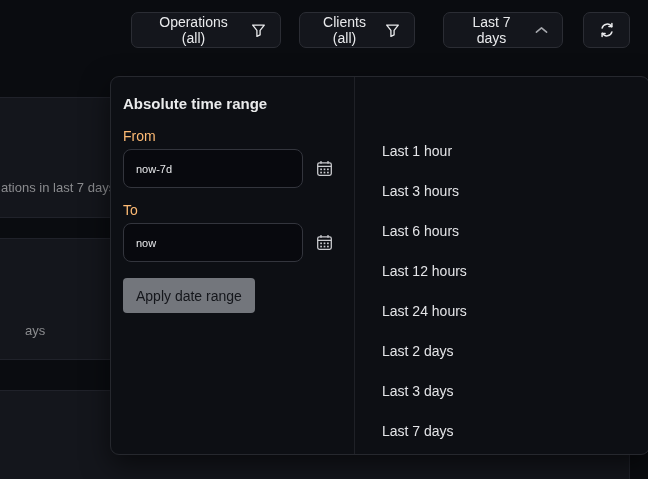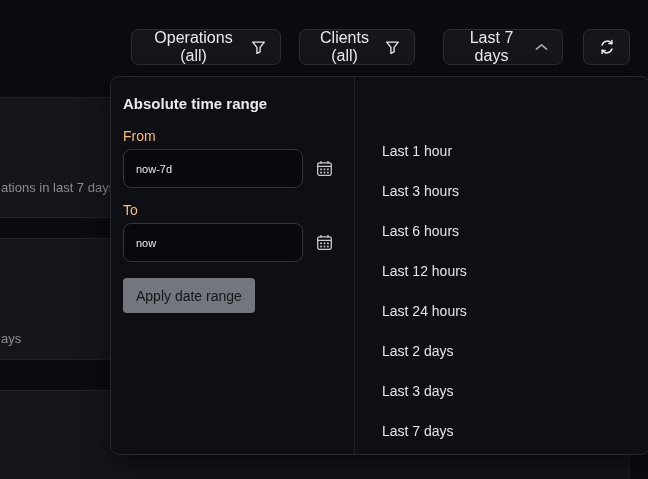--- a/index.html
+++ b/index.html
@@ -14,24 +14,24 @@
   .bg-card{
     position:absolute;left:-24px;width:654px;
     background:#14161c;border:1px solid #20222a;border-radius:9px;
   }
   .bg-card .partial-text{
     position:absolute;left:24px;color:#8b8c8f;font-size:13px;white-space:nowrap;
   }
   .face-icon{position:absolute;width:18px;height:18px;}
   
   .tb-btn{
-    position:absolute;top:29px;height:36px;
+    position:absolute;top:12px;height:36px;
     display:flex;align-items:center;gap:10px;
     background:#14161c;border:1px solid #2b2d34;border-radius:7px;
-    color:#e9eaec;font-size:16px;padding:0 14px;cursor:pointer;
+    color:#e9eaec;font-size:14px;padding:0 14px;cursor:pointer;
   }
   .tb-btn .ic{display:flex;align-items:center;}
   
   #time-panel{
     position:absolute;left:110px;top:76px;width:540px;height:379px;
     background:#0d0f14;border:1px solid #26282e;border-radius:9px;
     box-shadow:0 10px 28px rgba(0,0,0,.55);z-index:5;
   }
   #panel-divider{
     position:absolute;left:243px;top:0;bottom:0;width:1px;background:#1f2127;
@@ -87,21 +87,21 @@
       <svg width="18" height="18" viewBox="0 0 20 20" fill="none" stroke="#968f88" stroke-width="1.3">
         <circle cx="10" cy="10" r="8.3"></circle>
         <circle cx="7.1" cy="8" r="0.8" fill="#968f88" stroke="none"></circle>
         <circle cx="12.9" cy="8" r="0.8" fill="#968f88" stroke="none"></circle>
         <path d="M6.6 12.3a4.4 4.4 0 0 0 6.8 0" stroke-linecap="round"></path>
       </svg>
     </span>
   </div>
 
   <div class="bg-card" style="top:238px;height:122px;">
-    <span class="partial-text" style="top:92px;">ays</span>
+    <span class="partial-text" style="top:84px;padding-left:24px;">ays</span>
 
   </div>
 
   <div class="bg-card" style="top:390px;height:120px;"></div>
 
   <button class="tb-btn" style="left:131px;width:150px;">
     <span>Operations (all)</span>
     <span class="ic">
       <svg width="15" height="15" viewBox="0 0 16 16" fill="none" stroke="#e9eaec" stroke-width="1.4" stroke-linejoin="round">
         <path d="M1.8 2.2h12.4L9.7 7.8v4.9l-3.4 1.6V7.8z"></path>

